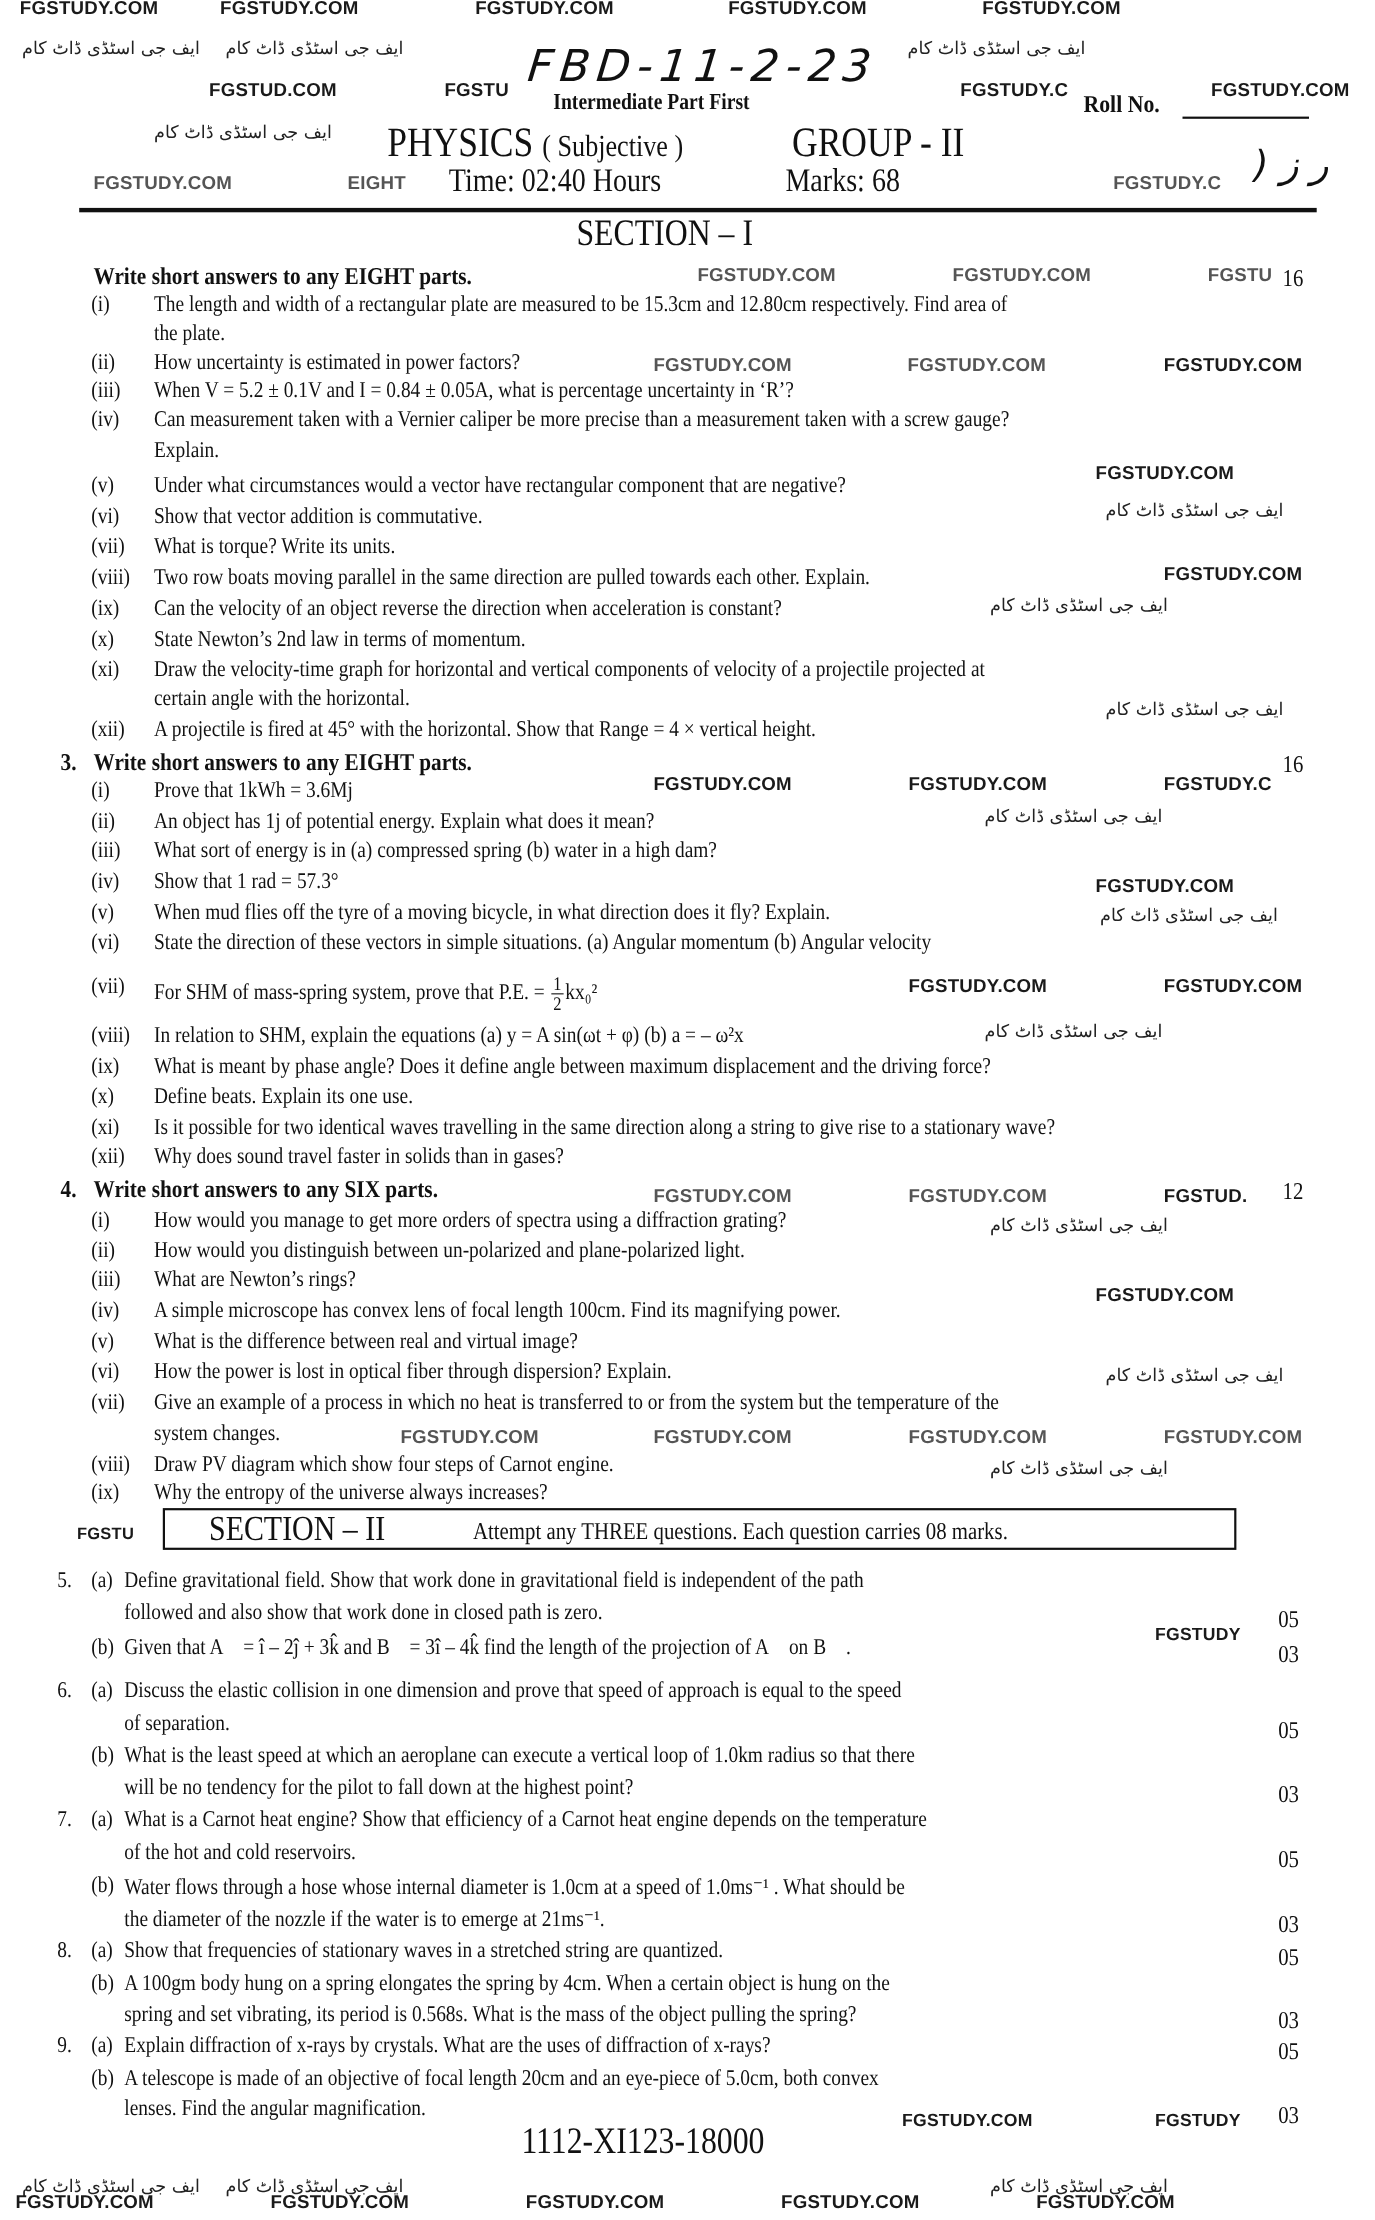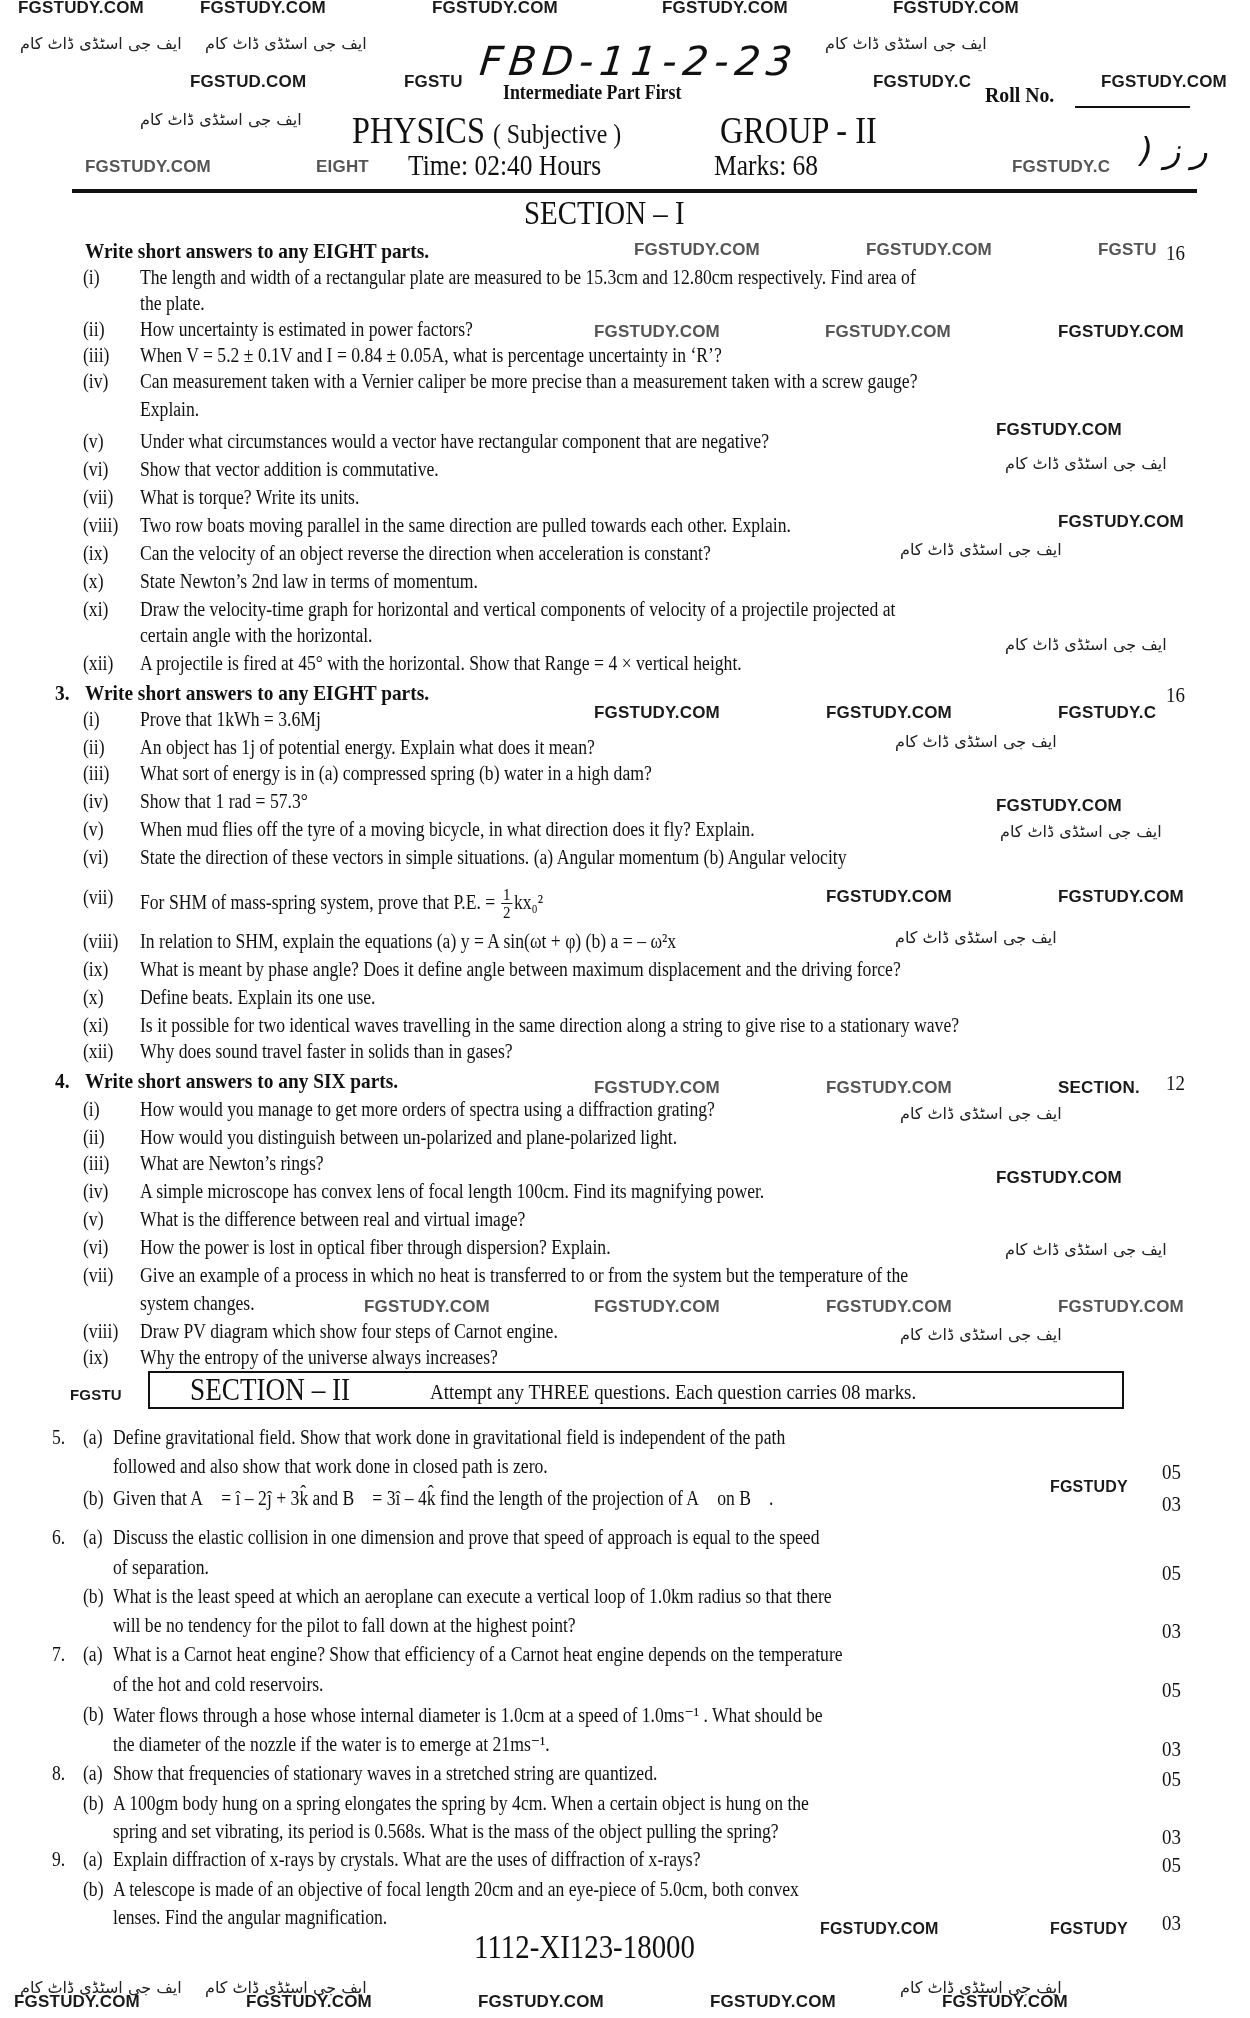--- a/index.html
+++ b/index.html
@@ -158,21 +158,21 @@
 <div class="abs wm" style="left:826px;top:703px">FGSTUDY.COM</div>
 <div class="abs wm" style="left:1058px;top:703px">FGSTUDY.C</div>
 <div class="abs urdu" style="left:895px;top:732px">ایف جی اسٹڈی ڈاٹ کام</div>
 <div class="abs wm" style="left:996px;top:796px">FGSTUDY.COM</div>
 <div class="abs urdu" style="left:1000px;top:822px">ایف جی اسٹڈی ڈاٹ کام</div>
 <div class="abs wm" style="left:826px;top:887px">FGSTUDY.COM</div>
 <div class="abs wm" style="left:1058px;top:887px">FGSTUDY.COM</div>
 <div class="abs urdu" style="left:895px;top:928px">ایف جی اسٹڈی ڈاٹ کام</div>
 <div class="abs wm faint" style="left:594px;top:1078px">FGSTUDY.COM</div>
 <div class="abs wm faint" style="left:826px;top:1078px">FGSTUDY.COM</div>
-<div class="abs wm" style="left:1058px;top:1078px">SECTION.</div>
+<div class="abs wm" style="left:1058px;top:1078px">FGSTUD.</div>
 <div class="abs urdu" style="left:900px;top:1104px">ایف جی اسٹڈی ڈاٹ کام</div>
 <div class="abs wm" style="left:996px;top:1168px">FGSTUDY.COM</div>
 <div class="abs urdu" style="left:1005px;top:1240px">ایف جی اسٹڈی ڈاٹ کام</div>
 <div class="abs wm faint" style="left:364px;top:1297px">FGSTUDY.COM</div>
 <div class="abs wm faint" style="left:594px;top:1297px">FGSTUDY.COM</div>
 <div class="abs wm faint" style="left:826px;top:1297px">FGSTUDY.COM</div>
 <div class="abs wm faint" style="left:1058px;top:1297px">FGSTUDY.COM</div>
 <div class="abs urdu" style="left:900px;top:1325px">ایف جی اسٹڈی ڈاٹ کام</div>
 
 <div class="abs wm" style="left:70px;top:1386px;font-size:15px">FGSTU</div>

